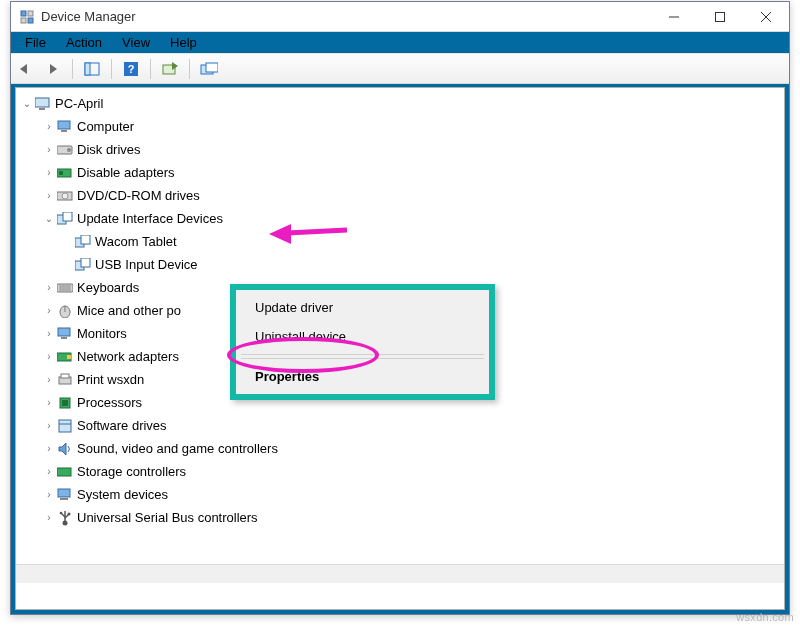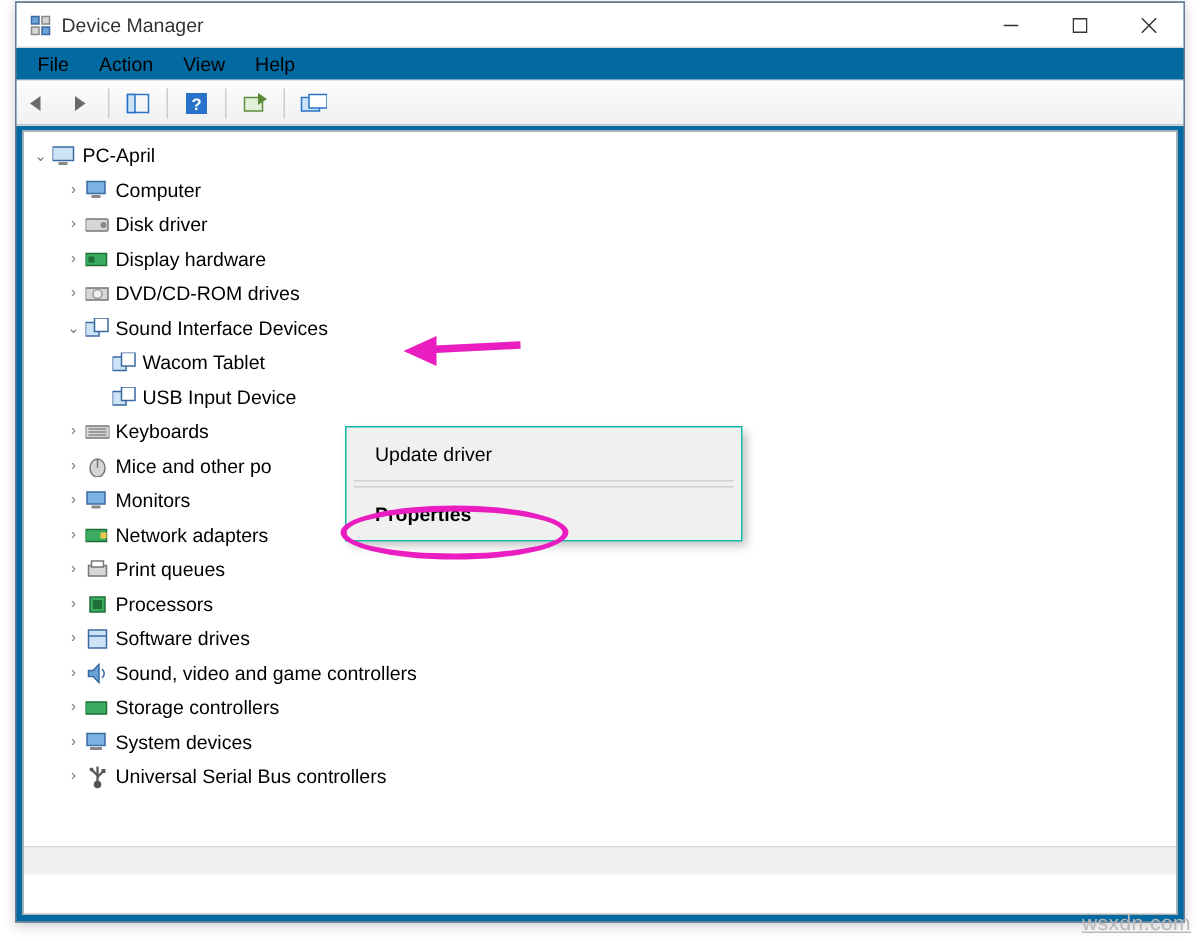--- a/index.html
+++ b/index.html
@@ -121,21 +121,21 @@
   .indent-0 { padding-left: 4px; }
   .indent-1 { padding-left: 26px; }
   .indent-2 { padding-left: 58px; }
   
   .context-menu {
     position: absolute;
     left: 219px;
     top: 282px;
     width: 265px;
     background: #f0f0f0;
-    border: 1px solid #14b8a6;
+    border: 6px solid #14b8a6;
     box-shadow: 3px 3px 6px rgba(0,0,0,0.25);
     padding: 3px;
   }
   .ctx-item {
     padding: 7px 16px;
     color: #000;
     cursor: default;
   }
   .ctx-item.bold { font-weight: bold; }
   .ctx-sep {
@@ -150,24 +150,23 @@
   .anno-ellipse {
     position: absolute;
     pointer-events: none;
     border: 4px solid #ea1dc1;
     border-radius: 50%;
   }
   .watermark {
     position: absolute;
     right: 6px;
     bottom: 4px;
-    font-size: 14px;
+    font-size: 11px;
     color: #b8b8b8;
     letter-spacing: 0.3px;
-    text-decoration: underline;
   }
   
   .tree-area::after {
     content: "";
     position: absolute;
     left: 0; right: 0; bottom: 26px;
     height: 18px;
     background: #f0f0f0;
     border-top: 1px solid #d9d9d9;
   }
@@ -281,32 +280,32 @@
       </div>
 
       <div class="node indent-1">
         <span class="expander">›</span>
         <span class="node-icon">
             <svg width="16" height="12">
               <rect x="0" y="2" width="15" height="8" rx="1" fill="#d6d6d6" stroke="#777"></rect>
               <circle cx="12" cy="6" r="2" fill="#888"></circle>
             </svg>
           </span>
-        <span class="node-label">Disk driver</span>
+        <span class="node-label">Disk drives</span>
       </div>
 
       <div class="node indent-1">
         <span class="expander">›</span>
         <span class="node-icon">
             <svg width="16" height="12">
               <rect x="0" y="2" width="14" height="8" fill="#3bab5f" stroke="#1f6f39"></rect>
               <rect x="2" y="4" width="4" height="4" fill="#1f6f39"></rect>
             </svg>
           </span>
-        <span class="node-label">Display hardware</span>
+        <span class="node-label">Disable adapters</span>
       </div>
 
       <div class="node indent-1">
         <span class="expander">›</span>
         <span class="node-icon">
             <svg width="16" height="12">
               <rect x="0" y="2" width="15" height="8" fill="#d6d6d6" stroke="#777"></rect>
               <circle cx="8" cy="6" r="3" fill="#eee" stroke="#999"></circle>
             </svg>
           </span>
@@ -314,21 +313,21 @@
       </div>
 
       <div class="node indent-1">
         <span class="expander">⌄</span>
         <span class="node-icon">
             <svg width="16" height="14">
               <rect x="0" y="3" width="9" height="9" fill="#cde3f6" stroke="#3a6aa0"></rect>
               <rect x="6" y="0" width="9" height="9" fill="#fff" stroke="#3a6aa0"></rect>
             </svg>
           </span>
-        <span class="node-label">Sound Interface Devices</span>
+        <span class="node-label">Update Interface Devices</span>
       </div>
       <div class="node indent-2">
         <span class="node-icon">
             <svg width="16" height="14">
               <rect x="0" y="3" width="9" height="9" fill="#cde3f6" stroke="#3a6aa0"></rect>
               <rect x="6" y="0" width="9" height="9" fill="#fff" stroke="#3a6aa0"></rect>
             </svg>
           </span>
         <span class="node-label">Wacom Tablet</span>
       </div>
@@ -389,21 +388,21 @@
       </div>
 
       <div class="node indent-1">
         <span class="expander">›</span>
         <span class="node-icon">
             <svg width="16" height="14">
               <rect x="2" y="4" width="12" height="7" fill="#d6d6d6" stroke="#777"></rect>
               <rect x="4" y="1" width="8" height="4" fill="#fff" stroke="#777"></rect>
             </svg>
           </span>
-        <span class="node-label">Print queues</span>
+        <span class="node-label">Print wsxdn</span>
       </div>
 
       <div class="node indent-1">
         <span class="expander">›</span>
         <span class="node-icon">
             <svg width="14" height="14">
               <rect x="2" y="2" width="10" height="10" fill="#3bab5f" stroke="#1f6f39"></rect>
               <rect x="4" y="4" width="6" height="6" fill="#1f6f39"></rect>
             </svg>
           </span>
@@ -466,20 +465,21 @@
             </svg>
           </span>
         <span class="node-label">Universal Serial Bus controllers</span>
       </div>
 
     </div>
   </div>
 
   <div class="context-menu">
     <div class="ctx-item">Update driver</div>
+    <div class="ctx-item">Uninstall device</div>
     <div class="ctx-sep"></div>
     <div class="ctx-sep"></div>
     <div class="ctx-item bold">Properties</div>
   </div>
 
   <svg class="anno-arrow" style="left:258px; top:218px;" width="80" height="26">
     <line x1="78" y1="10" x2="18" y2="13" stroke="#ea1dc1" stroke-width="5"></line>
     <polygon points="0,14 22,4 22,24" fill="#ea1dc1"></polygon>
   </svg>
   <div class="anno-ellipse" style="left:216px; top:335px; width:152px; height:36px;"></div>

